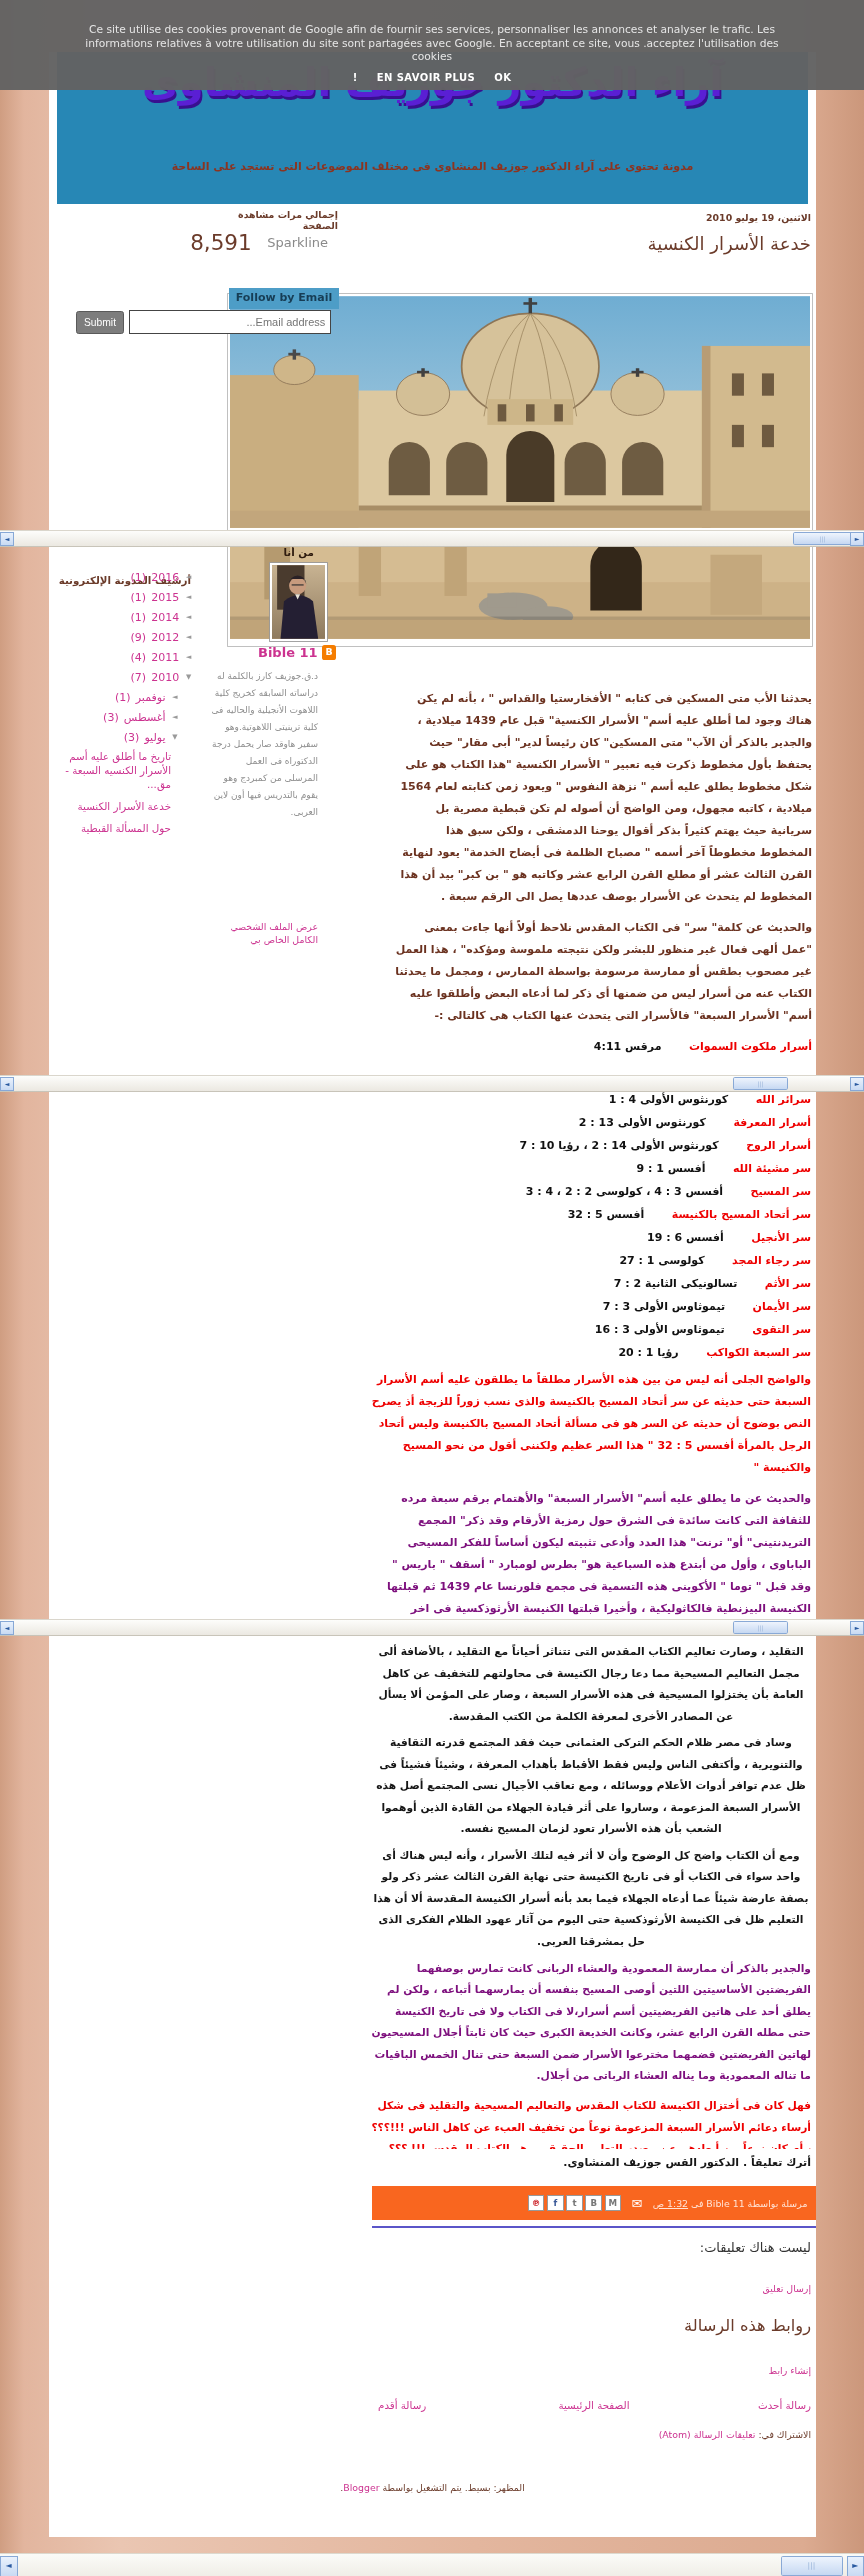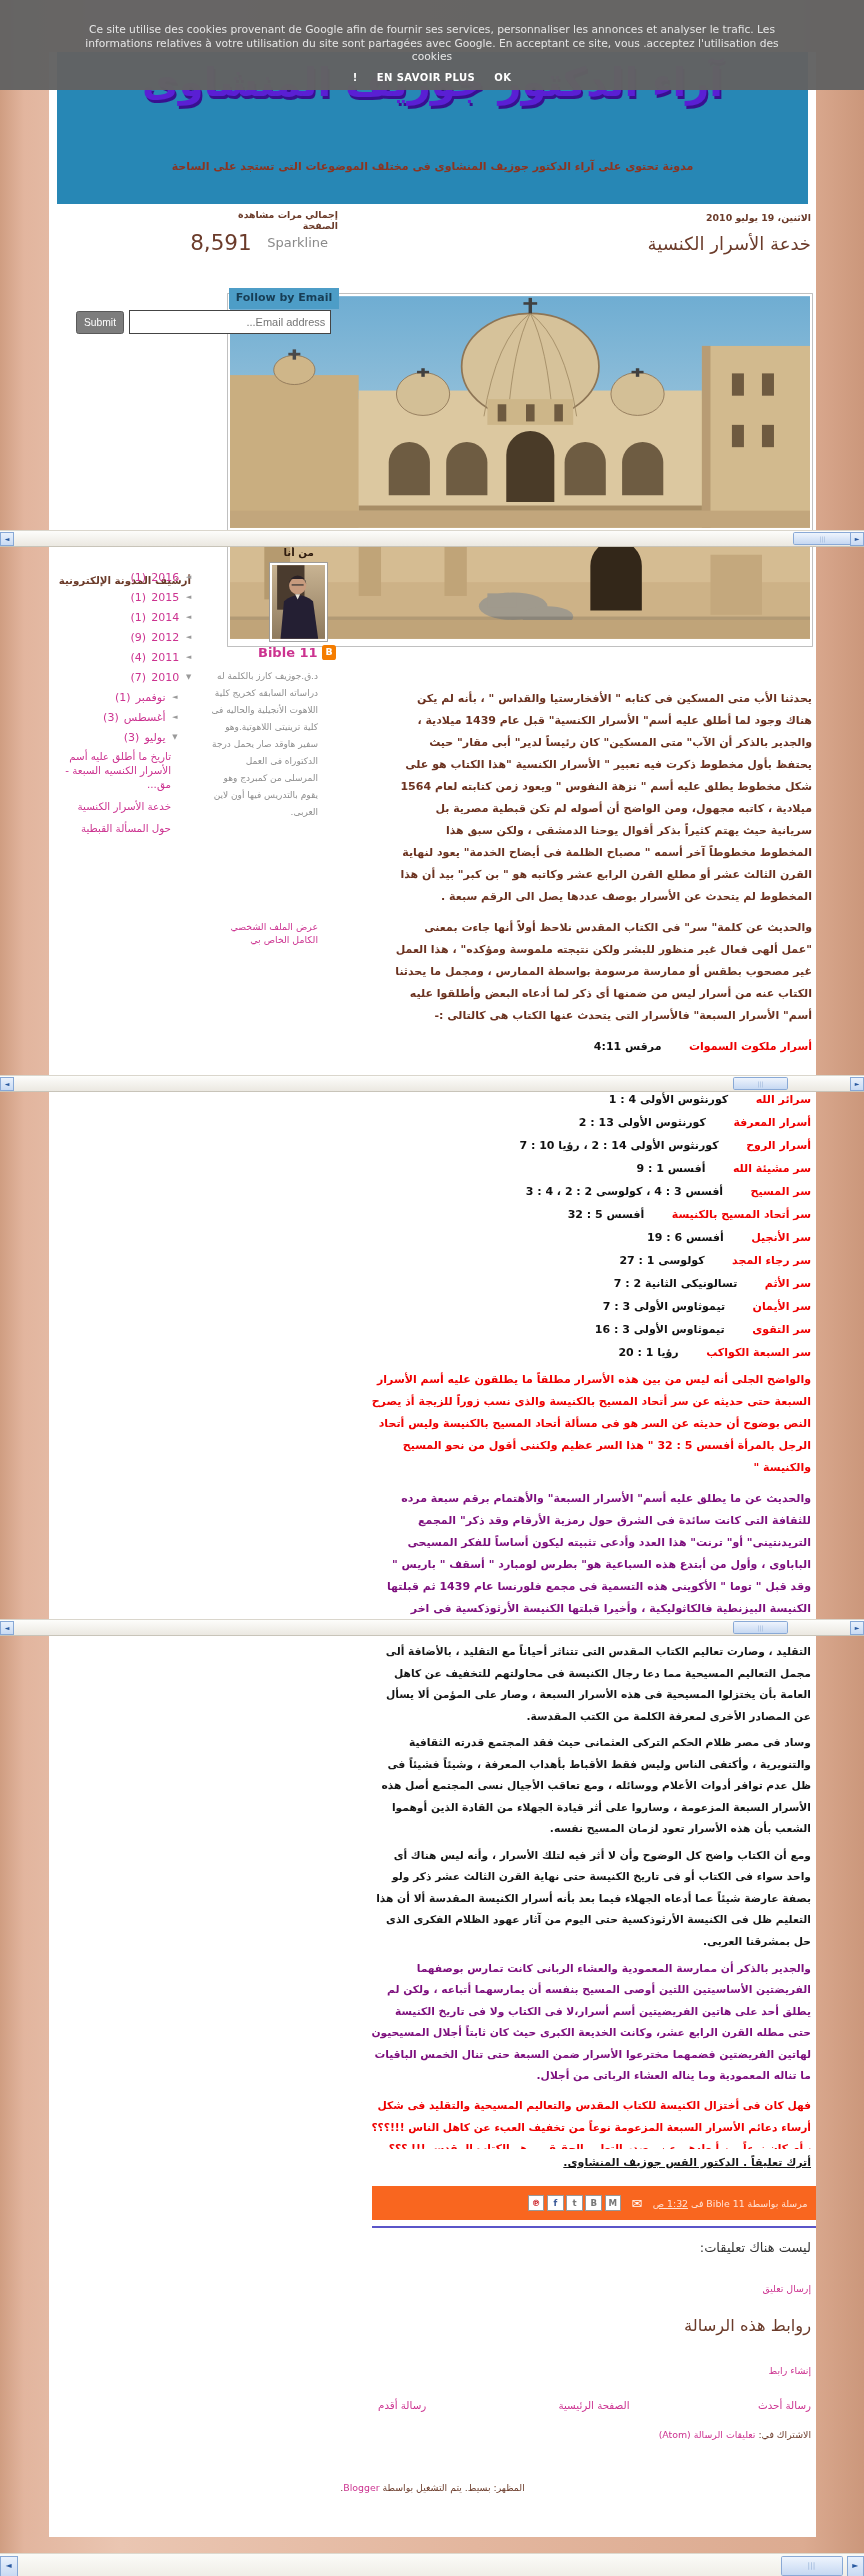--- a/index.html
+++ b/index.html
@@ -50,25 +50,25 @@
   .arch-month{margin-right:13.7px;}
   .arch-post{margin:3.4px 22px 8.6px 0;width:113px;font-size:10.3px;line-height:13.7px;color:#cc3390;cursor:pointer;}
   
   .art{direction:rtl;text-align:right;font-weight:bold;}
   .art-c1{position:absolute;left:391px;top:688px;width:421px;height:391px;overflow:hidden;font-size:11px;line-height:22px;color:#6b3220;}
   .art-c2{position:absolute;left:371px;top:1088px;width:440px;height:530px;overflow:hidden;font-size:11px;line-height:22px;}
   .art-c3{position:absolute;left:371px;top:1641px;width:440px;height:508px;overflow:hidden;font-size:10.7px;line-height:21.5px;}
   .p-brown{color:#6b3220;margin:0 0 8.6px;}
   .p-red{color:#ee0000;margin:0 0 8.6px;}
   .p-purple{color:#7d0f7d;margin:0 0 8.6px;}
-  .p-black{color:#161616;margin:0 0 5.2px;}
+  .p-black{color:#161616;margin:0 0 5.2px;text-align:center;}
   .sac-row{display:flex;justify-content:flex-start;gap:27.5px;line-height:23px;}
   .sac-label{color:#ee0000;}
   .sac-ref{color:#111;}
-  .signature{position:absolute;right:53px;top:2156px;font-size:11px;font-weight:bold;color:#161616;direction:rtl;text-decoration:underline;}
+  .signature{position:absolute;right:53px;top:2156px;font-size:11px;font-weight:bold;color:#161616;direction:rtl;}
   
   .share-bar{position:absolute;left:372px;top:2186px;width:444px;height:34px;background:#f9661f;display:flex;flex-direction:row-reverse;align-items:center;padding:0 8.6px;box-sizing:border-box;gap:10.3px;z-index:5;}
   .posted-by{direction:rtl;font-size:9.4px;color:#ffe3d6;white-space:nowrap;}
   .posted-by .time{text-decoration:underline;cursor:pointer;}
   .env-icon{color:#fff;font-size:13px;cursor:pointer;}
   .share-icons{display:flex;flex-direction:row-reverse;gap:2.6px;}
   .sq{width:14.6px;height:14.6px;background:#fff;border:0.9px solid #999;font-size:8.6px;font-weight:bold;text-align:center;line-height:14.6px;cursor:pointer;}
   .divider-line{position:absolute;left:372px;top:2226px;width:444px;height:1.7px;background:#5a55c8;}
   .no-comments{position:absolute;right:53px;top:2240px;font-size:13px;color:#333;direction:rtl;}
   .post-comment{position:absolute;right:53px;top:2283px;font-size:9.4px;color:#cc3390;cursor:pointer;direction:rtl;}

